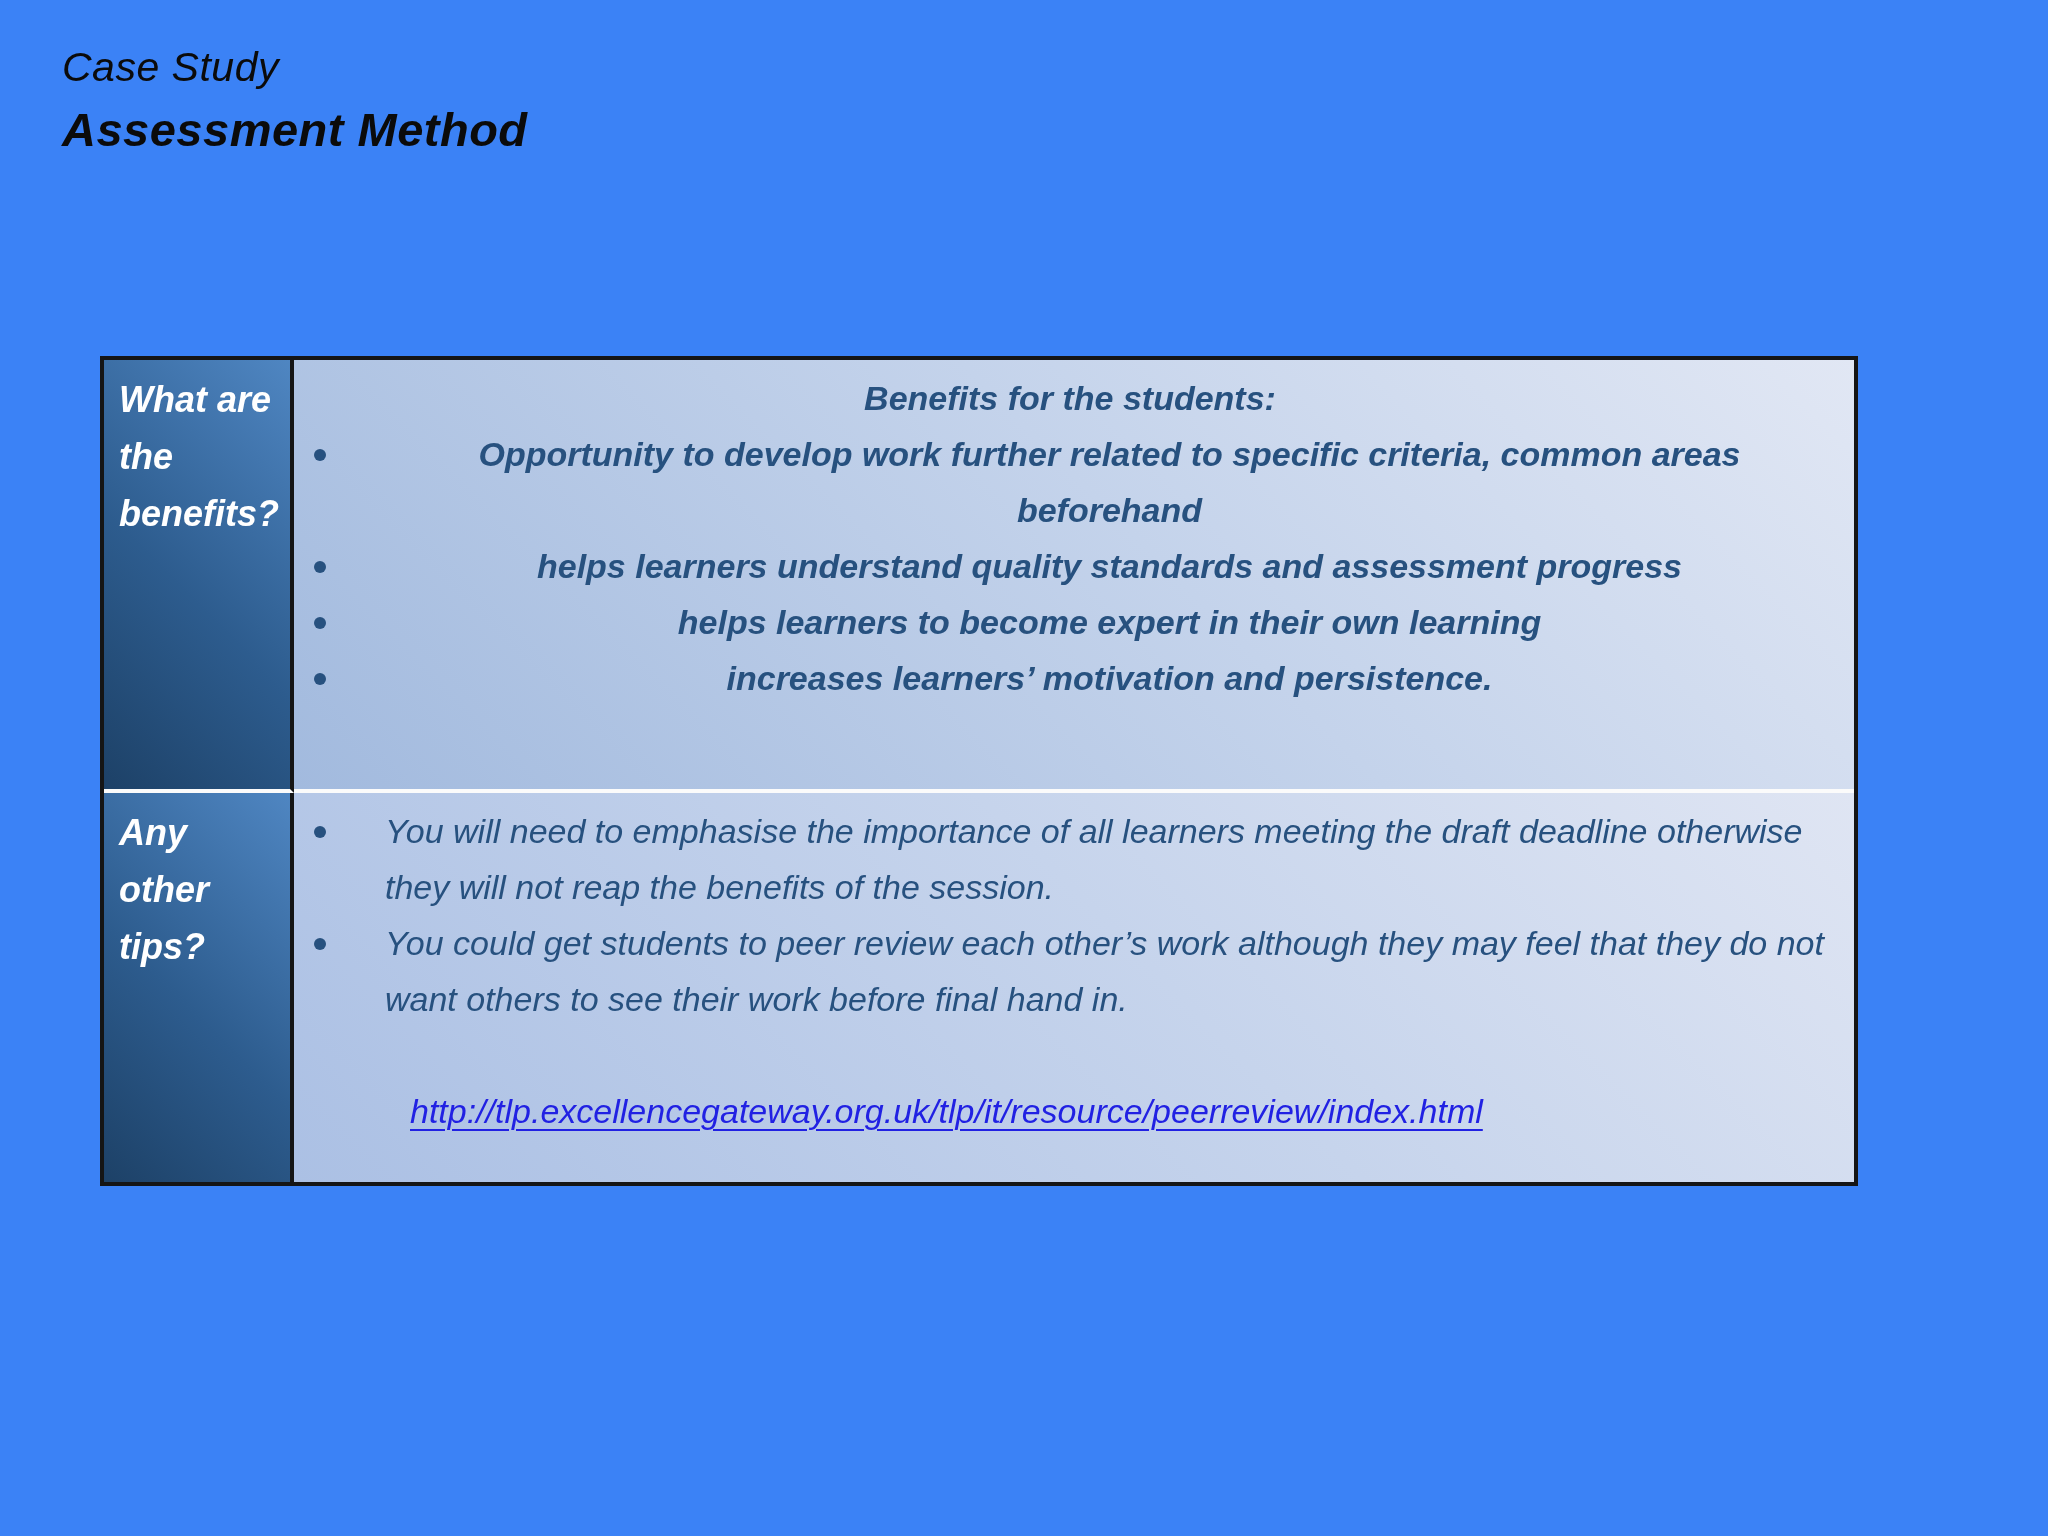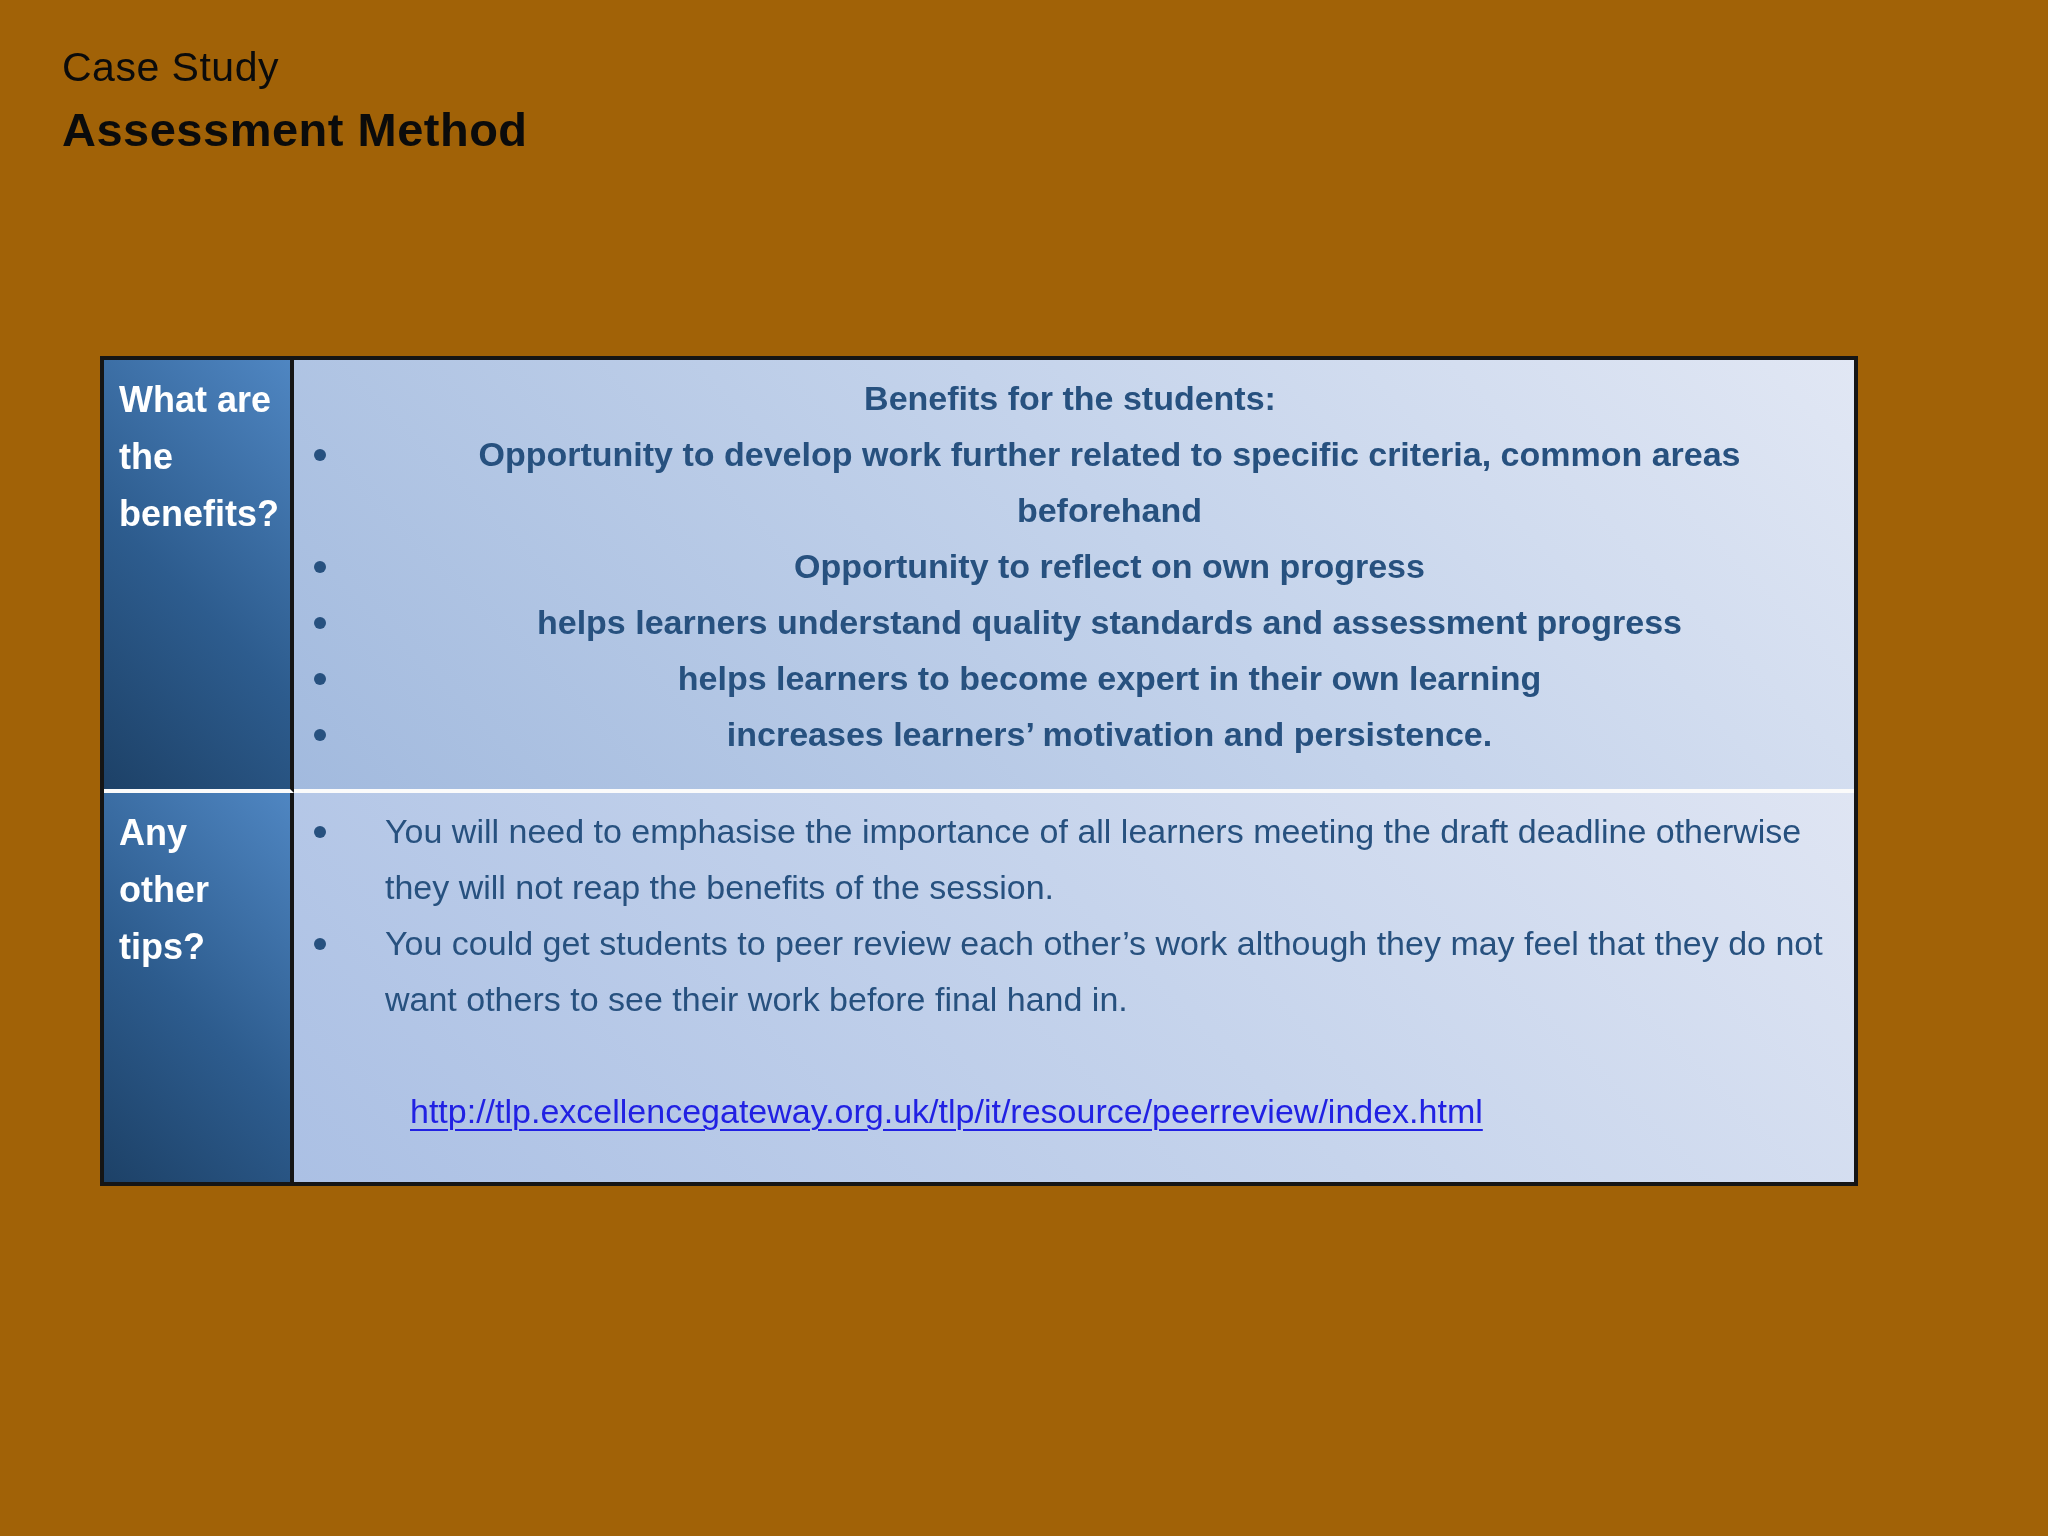--- a/index.html
+++ b/index.html
@@ -2,22 +2,23 @@
 <html><head>
 <meta charset="utf-8">
 <style>
   * { margin:0; padding:0; box-sizing:border-box; }
   html,body { background:#ffffff; }
   body { font-family:"Liberation Sans", sans-serif; }
 
   .slide {
     position:relative;
     width:2048px; height:1536px;
-    background:#a16207;
+    background:#3b82f6;
     overflow:hidden;
+    font-style:italic;
   }
 
   .title-line1 {
     position:absolute; left:62px; top:44px;
     font-size:41px; font-weight:400; color:#0b0b0b;
     letter-spacing:0.5px;
   }
   .title-line2 {
     position:absolute; left:62px; top:102px;
     font-size:47px; font-weight:700; color:#0b0b0b;
@@ -106,24 +107,20 @@
 
     <div class="b-cell row1">
       <div class="cell-heading">Benefits for the students:</div>
       <ul class="bullet-list">
         <li>
           <span class="bullet-dot"></span>
           <span class="bullet-text">Opportunity to develop work further related to specific criteria, common areas beforehand</span>
         </li>
         <li>
           <span class="bullet-dot"></span>
-          <span class="bullet-text">Opportunity to reflect on own progress</span>
-        </li>
-        <li>
-          <span class="bullet-dot"></span>
           <span class="bullet-text">helps learners understand quality standards and assessment progress</span>
         </li>
         <li>
           <span class="bullet-dot"></span>
           <span class="bullet-text">helps learners to become expert in their own  learning</span>
         </li>
         <li>
           <span class="bullet-dot"></span>
           <span class="bullet-text">increases learners’ motivation and persistence.</span>
         </li>

